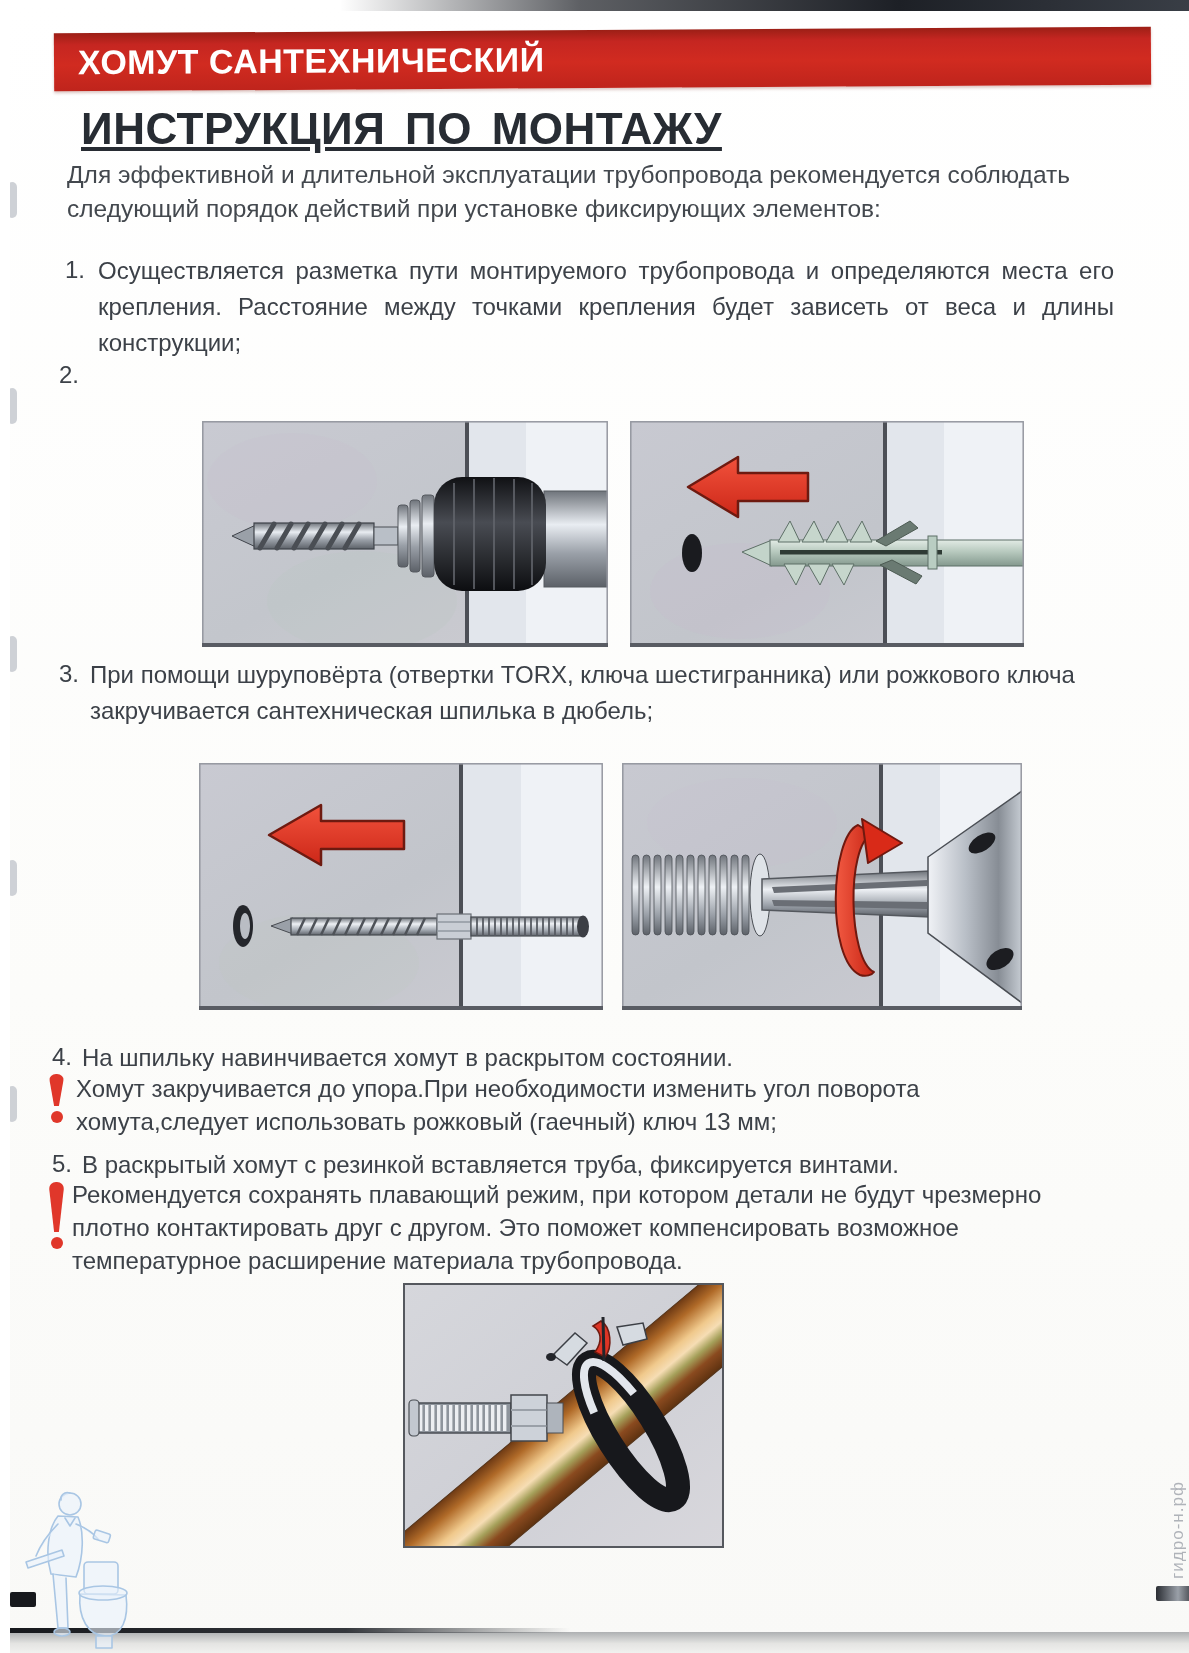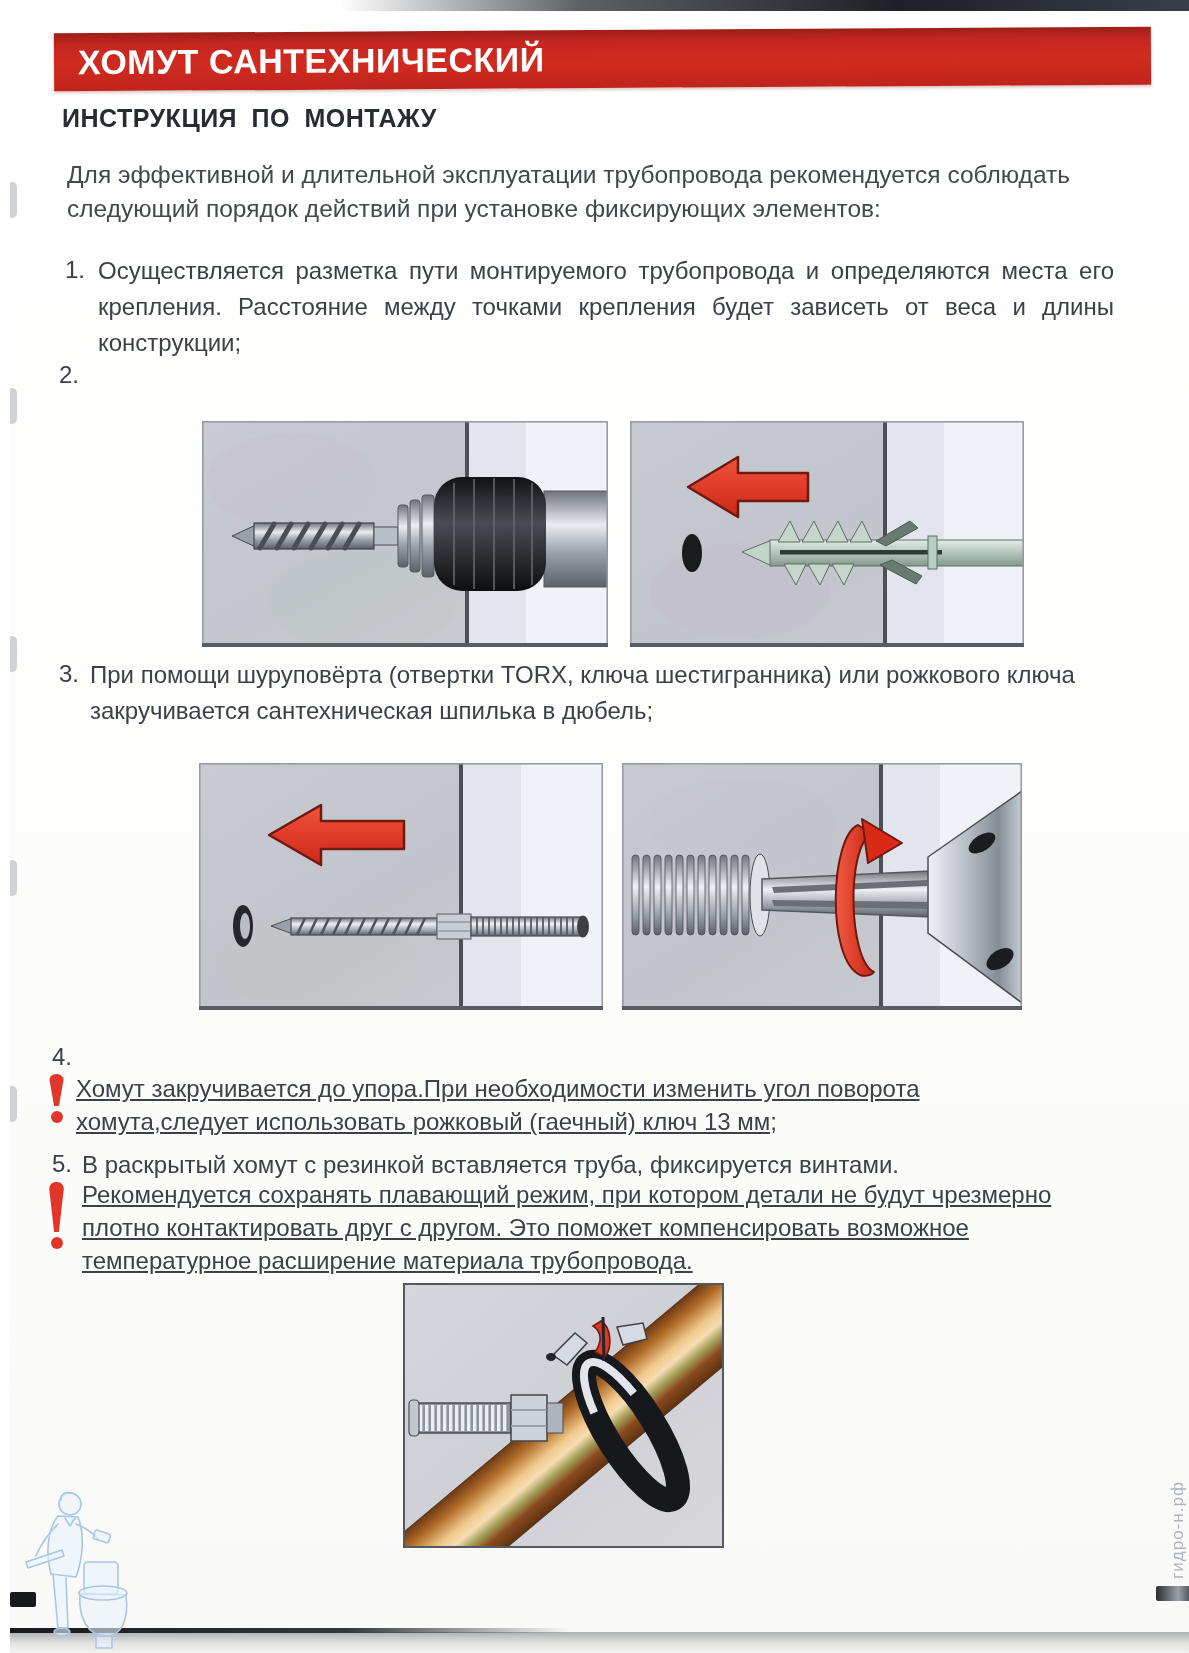--- a/index.html
+++ b/index.html
@@ -22,29 +22,29 @@
   .nub-left { position:absolute; left:0; top:1592px; width:26px; height:15px; background:#17191d; border-radius:2px; }
   .nub-right { position:absolute; left:1146px; top:1586px; width:40px; height:15px;
     background:linear-gradient(90deg,#2a2d33,#9aa0a8 55%,#2a2d33); border-radius:2px; }
   .binder-mark { position:absolute; left:-3px; width:10px; height:36px; background:#c6c9cf; border-radius:5px; opacity:.85; }
   
   .banner { position:absolute; left:44px; top:30px; width:1097px; height:58px;
     background:linear-gradient(180deg,#9c1f16 0%,#c52621 20%,#d12b20 55%,#bf241c 100%);
     transform:rotate(-0.35deg); box-shadow:0 2px 3px rgba(120,30,20,.25); }
   .banner span { display:block; padding-left:24px; line-height:58px; color:#ffffff;
     font-size:34px; font-weight:bold; letter-spacing:.5px; }
-  .title { position:absolute; left:52px; top:104px; font-size:25px; font-weight:bold;
-    color:#272c33; letter-spacing:.5px; word-spacing:7px; }
+  .title { position:absolute; left:71px; top:104px; font-size:44px; font-weight:bold;
+    color:#272c33; letter-spacing:.5px; word-spacing:7px;text-decoration:underline; }
   .intro { position:absolute; left:57px; top:158px; width:1040px;
     font-size:24.5px; line-height:34px; color:#43484e; }
   
   .num { position:absolute; font-size:24px; line-height:34px; color:#3c4148; }
   .step-text { position:absolute; font-size:24px; line-height:36px; color:#3c4148; }
   .justify { text-align:justify; }
-  .warn-text { position:absolute; font-size:24px; line-height:33px; color:#3c4148;text-decoration:underline; }
+  .warn-text { position:absolute; font-size:24px; line-height:33px; color:#3c4148; }
   
   .excl { position:absolute; width:16px; }
   .excl .bar { width:15px; background:#e0372a; border-radius:7px 7px 3px 3px;
     clip-path:polygon(8% 0%, 92% 0%, 100% 10%, 66% 100%, 34% 100%, 0% 10%); }
   .excl .dot { width:12px; height:12px; background:#e0372a; border-radius:50%; margin:5px 0 0 2px; }
   .excl-sm .bar { height:32px; }
   .excl-lg .bar { height:50px; }
   
   .fig { position:absolute; }
   .fig svg { display:block; }
@@ -322,33 +322,34 @@
         <polygon points="306,94 400,28 400,240 306,170" fill="url(#dcone)" stroke="#4a4e54" stroke-width="1.5"></polygon>
         <ellipse cx="360" cy="80" rx="15" ry="8" fill="#1c1d21" transform="rotate(-33 360 80)"></ellipse>
         <ellipse cx="378" cy="196" rx="15" ry="9" fill="#1c1d21" transform="rotate(-33 378 196)"></ellipse>
       </g>
       <rect x="0.8" y="0.8" width="398.4" height="245.4" fill="none" stroke="#9598a0" stroke-width="1.5"></rect>
       <rect y="243" width="400" height="4" fill="#595c63"></rect>
     </svg>
   </div>
 
   <span class="num" style="left:42px; top:1040px;">4.</span>
+  <div class="step-text" style="left:72px; top:1040px; width:1040px;">На шпильку навинчивается хомут в раскрытом состоянии.</div>
   <div class="excl excl-sm" style="left:39px; top:1074px;">
     <div class="bar"></div>
       <div class="dot"></div>
   </div>
   <div class="warn-text" style="left:66px; top:1072px; width:1016px;">Хомут закручивается до упора.При необходимости изменить угол поворота хомута,следует использовать рожковый (гаечный) ключ 13 мм;</div>
 
   <span class="num" style="left:42px; top:1147px;">5.</span>
   <div class="step-text" style="left:72px; top:1147px; width:1040px;">В раскрытый хомут с резинкой вставляется труба, фиксируется винтами.</div>
   <div class="excl excl-lg" style="left:39px; top:1182px;">
     <div class="bar"></div>
       <div class="dot"></div>
   </div>
-  <div class="warn-text" style="left:72px; top:1178px; width:972px;">Рекомендуется сохранять плавающий режим, при котором детали не будут чрезмерно плотно контактировать друг с другом. Это поможет компенсировать возможное температурное расширение материала трубопровода.</div>
+  <div class="warn-text" style="left:62px; top:1178px; width:972px;">Рекомендуется сохранять плавающий режим, при котором детали не будут чрезмерно плотно контактировать друг с другом. Это поможет компенсировать возможное температурное расширение материала трубопровода.</div>
 
   <div class="fig" style="left:393px; top:1283px;">
     <svg width="321" height="265" viewBox="0 0 321 265">
       <defs>
         <linearGradient id="ebg" x1="0" y1="0" x2="1" y2="1">
           <stop offset="0" stop-color="#d6d7dc"></stop>
             <stop offset=".5" stop-color="#cfd0d6"></stop>
             <stop offset="1" stop-color="#d8d7dc"></stop>
         </linearGradient>
         <linearGradient id="epipe" x1="0" y1="0" x2="0" y2="1">

